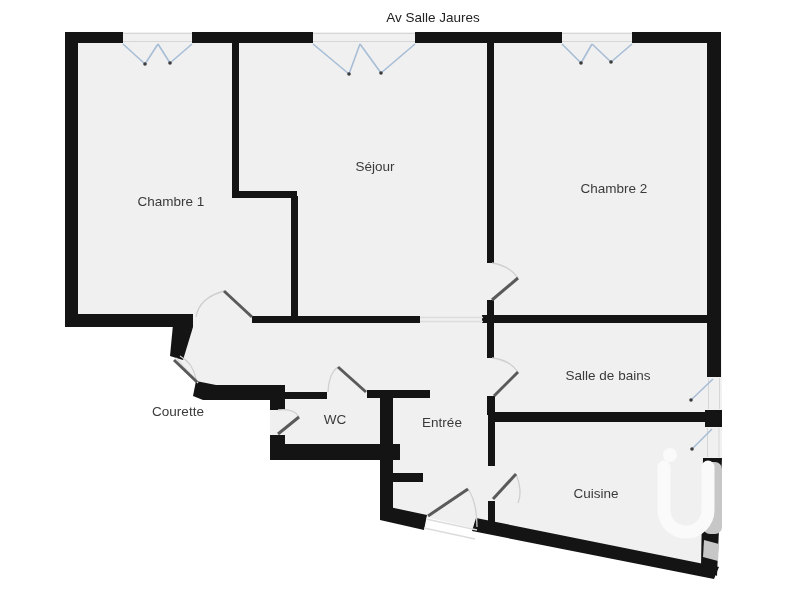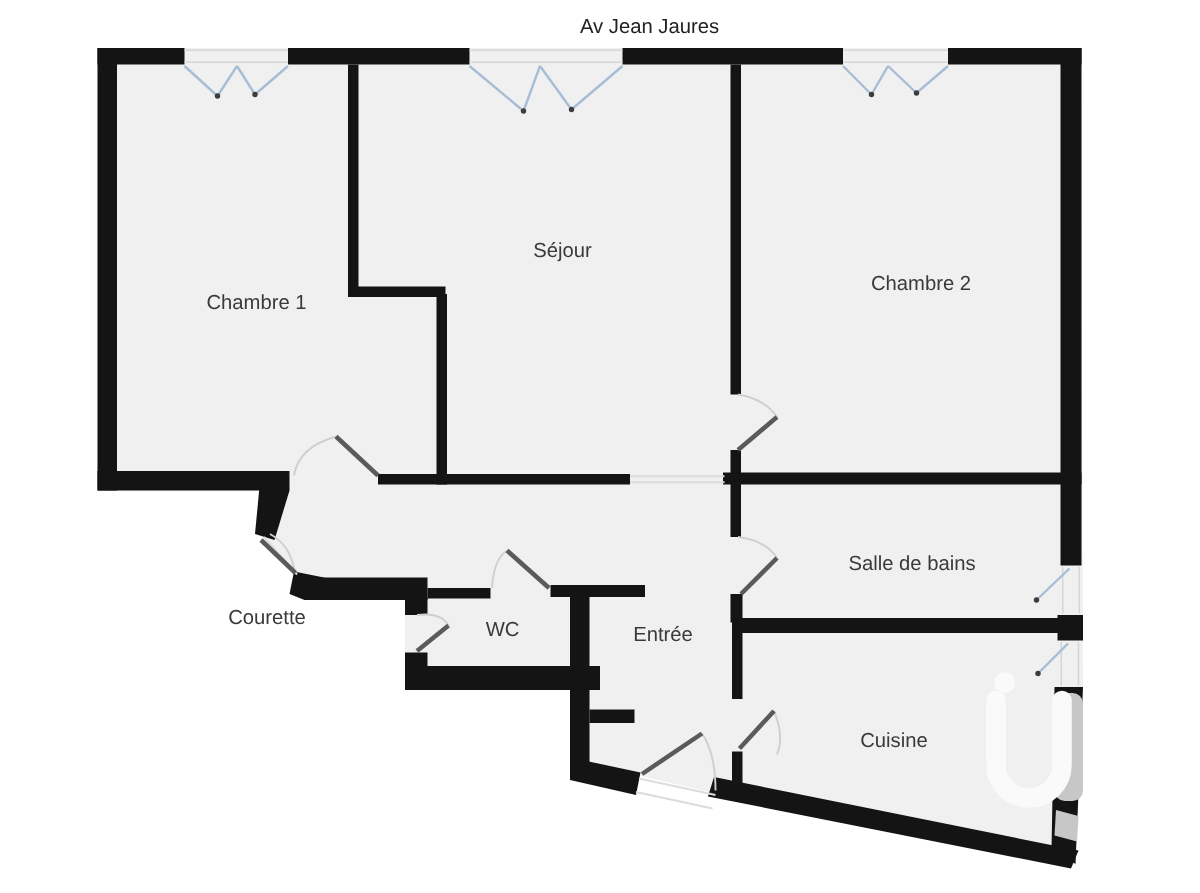--- a/index.html
+++ b/index.html
@@ -106,14 +106,14 @@
       <line x1="428" y1="516" x2="468" y2="489" stroke="#5a5a5a" stroke-width="3" stroke-linecap="butt"></line>
       <text x="171" y="206" font-size="13.5" fill="#3a3a3a" text-anchor="middle" font-family="&quot;Liberation Sans&quot;, sans-serif">Chambre 1</text>
       <text x="375" y="171" font-size="13.5" fill="#3a3a3a" text-anchor="middle" font-family="&quot;Liberation Sans&quot;, sans-serif">Séjour</text>
       <text x="614" y="193" font-size="13.5" fill="#3a3a3a" text-anchor="middle" font-family="&quot;Liberation Sans&quot;, sans-serif">Chambre 2</text>
       <text x="608" y="380" font-size="13.5" fill="#3a3a3a" text-anchor="middle" font-family="&quot;Liberation Sans&quot;, sans-serif">Salle de bains</text>
       <text x="596" y="498" font-size="13.5" fill="#3a3a3a" text-anchor="middle" font-family="&quot;Liberation Sans&quot;, sans-serif">Cuisine</text>
       <text x="442" y="427" font-size="13.5" fill="#3a3a3a" text-anchor="middle" font-family="&quot;Liberation Sans&quot;, sans-serif">Entrée</text>
       <text x="335" y="424" font-size="13.5" fill="#3a3a3a" text-anchor="middle" font-family="&quot;Liberation Sans&quot;, sans-serif">WC</text>
       <text x="178" y="416" font-size="13.5" fill="#3a3a3a" text-anchor="middle" font-family="&quot;Liberation Sans&quot;, sans-serif">Courette</text>
     </svg>
-  <div class="street-label">Av Jean Jaures</div>
+  <div class="street-label">Av Salle Jaures</div>
 </div>
 
 </body></html>

